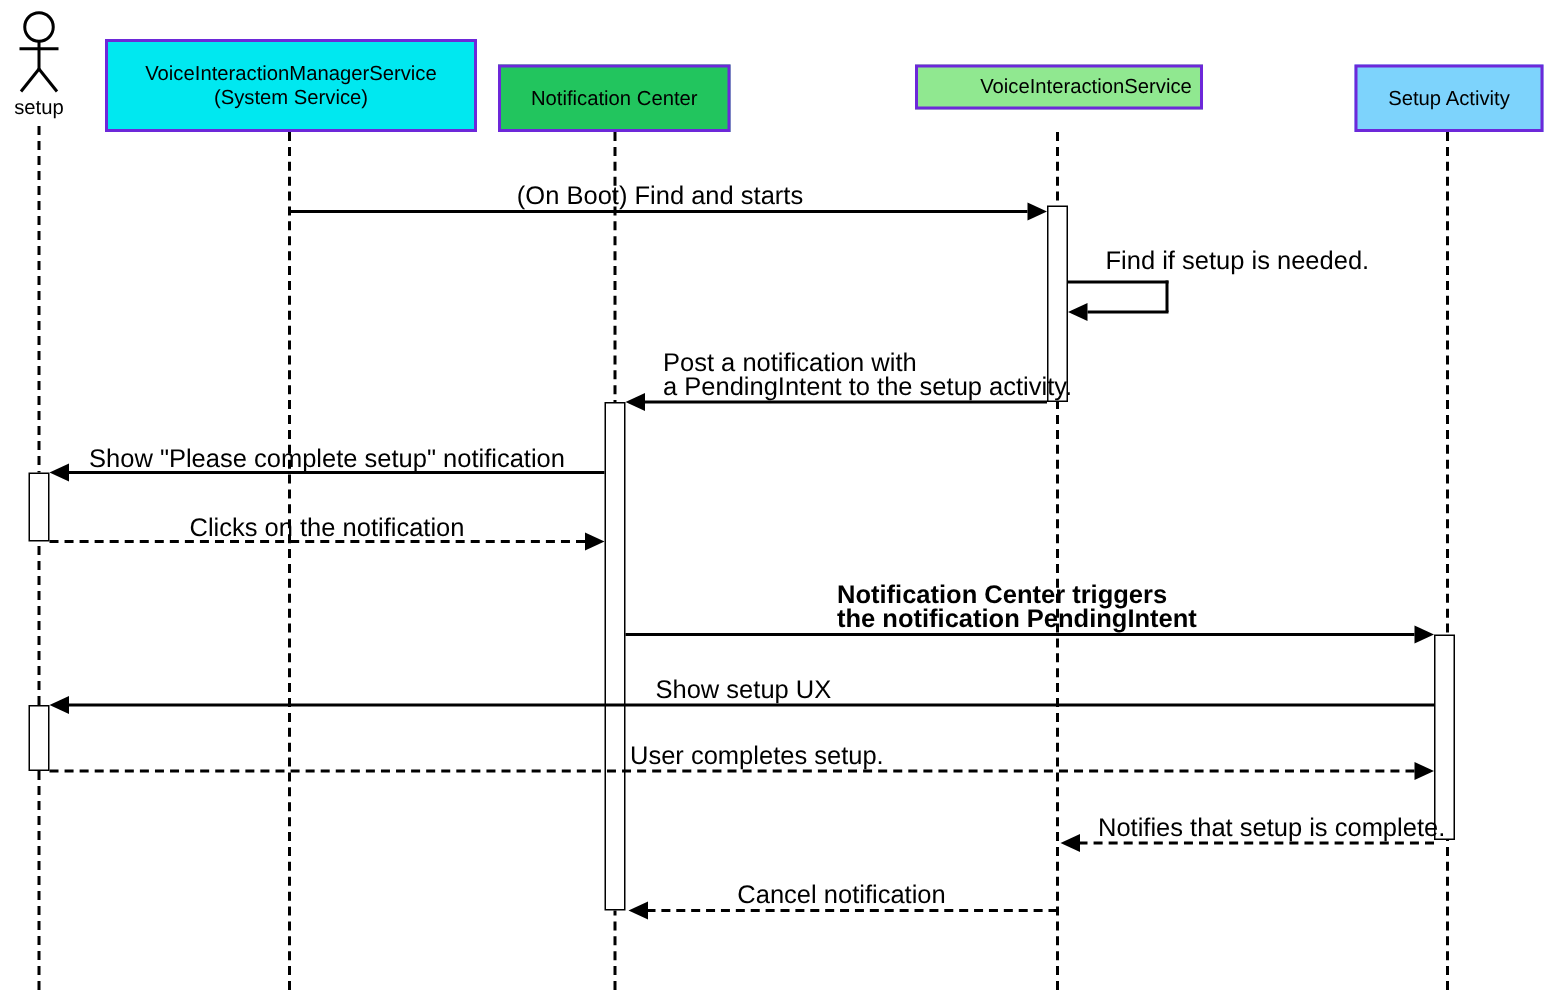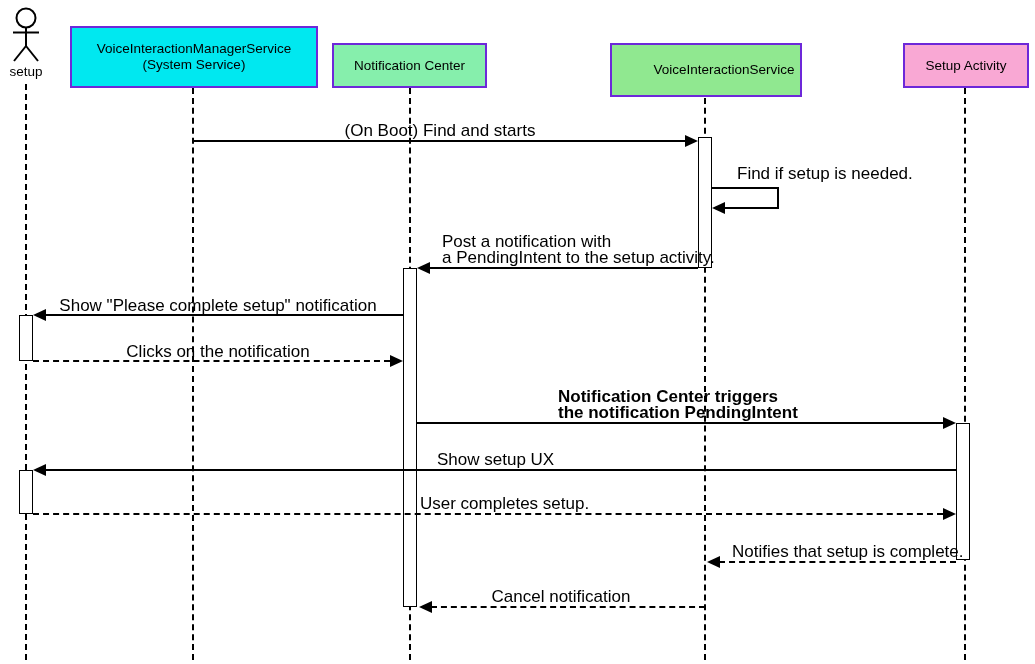--- a/index.html
+++ b/index.html
@@ -44,27 +44,27 @@
     <line x1="5" y1="28.5" x2="31" y2="28.5" stroke="#000" stroke-width="2"></line>
     <line x1="18" y1="42" x2="6" y2="57" stroke="#000" stroke-width="2"></line>
     <line x1="18" y1="42" x2="30" y2="57" stroke="#000" stroke-width="2"></line>
   </svg>
   <div class="actor-label" style="left:26px;top:64px;">setup</div>
 
   <div class="participant" style="left: 70px; top: 26px; width: 248px; height: 62px; background: rgb(0, 232, 240);">
     <div>VoiceInteractionManagerService</div>
     <div>(System Service)</div>
   </div>
-  <div class="participant" style="left: 332px; top: 43px; width: 155px; height: 45px; background: #86efac;">
+  <div class="participant" style="left: 332px; top: 43px; width: 155px; height: 45px; background: #22c55e;">
     <div>Notification Center</div>
   </div>
-  <div class="participant" style="left: 610px; top: 43px; width: 192px; height: 54px; background: rgb(144, 232, 144); padding-left: 36px;">
+  <div class="participant" style="left: 610px; top: 43px; width: 192px; height: 30px; background: rgb(144, 232, 144); padding-left: 36px;">
     <div>VoiceInteractionService</div>
   </div>
-  <div class="participant" style="left: 903px; top: 43px; width: 126px; height: 45px; background: #f9a8d4;">
+  <div class="participant" style="left: 903px; top: 43px; width: 126px; height: 45px; background: #7dd3fc;">
     <div>Setup Activity</div>
   </div>
 
   <div class="activation" style="left:698px;top:137px;height:131px;"></div>
   <div class="activation" style="left:403px;top:268px;height:339px;"></div>
   <div class="activation" style="left:19px;top:315px;height:46px;"></div>
   <div class="activation" style="left:19px;top:470px;height:44px;"></div>
   <div class="activation" style="left:956px;top:423px;height:137px;"></div>
 
   <div class="msg-line" style="left:193px;top:140px;width:492px;"></div>

